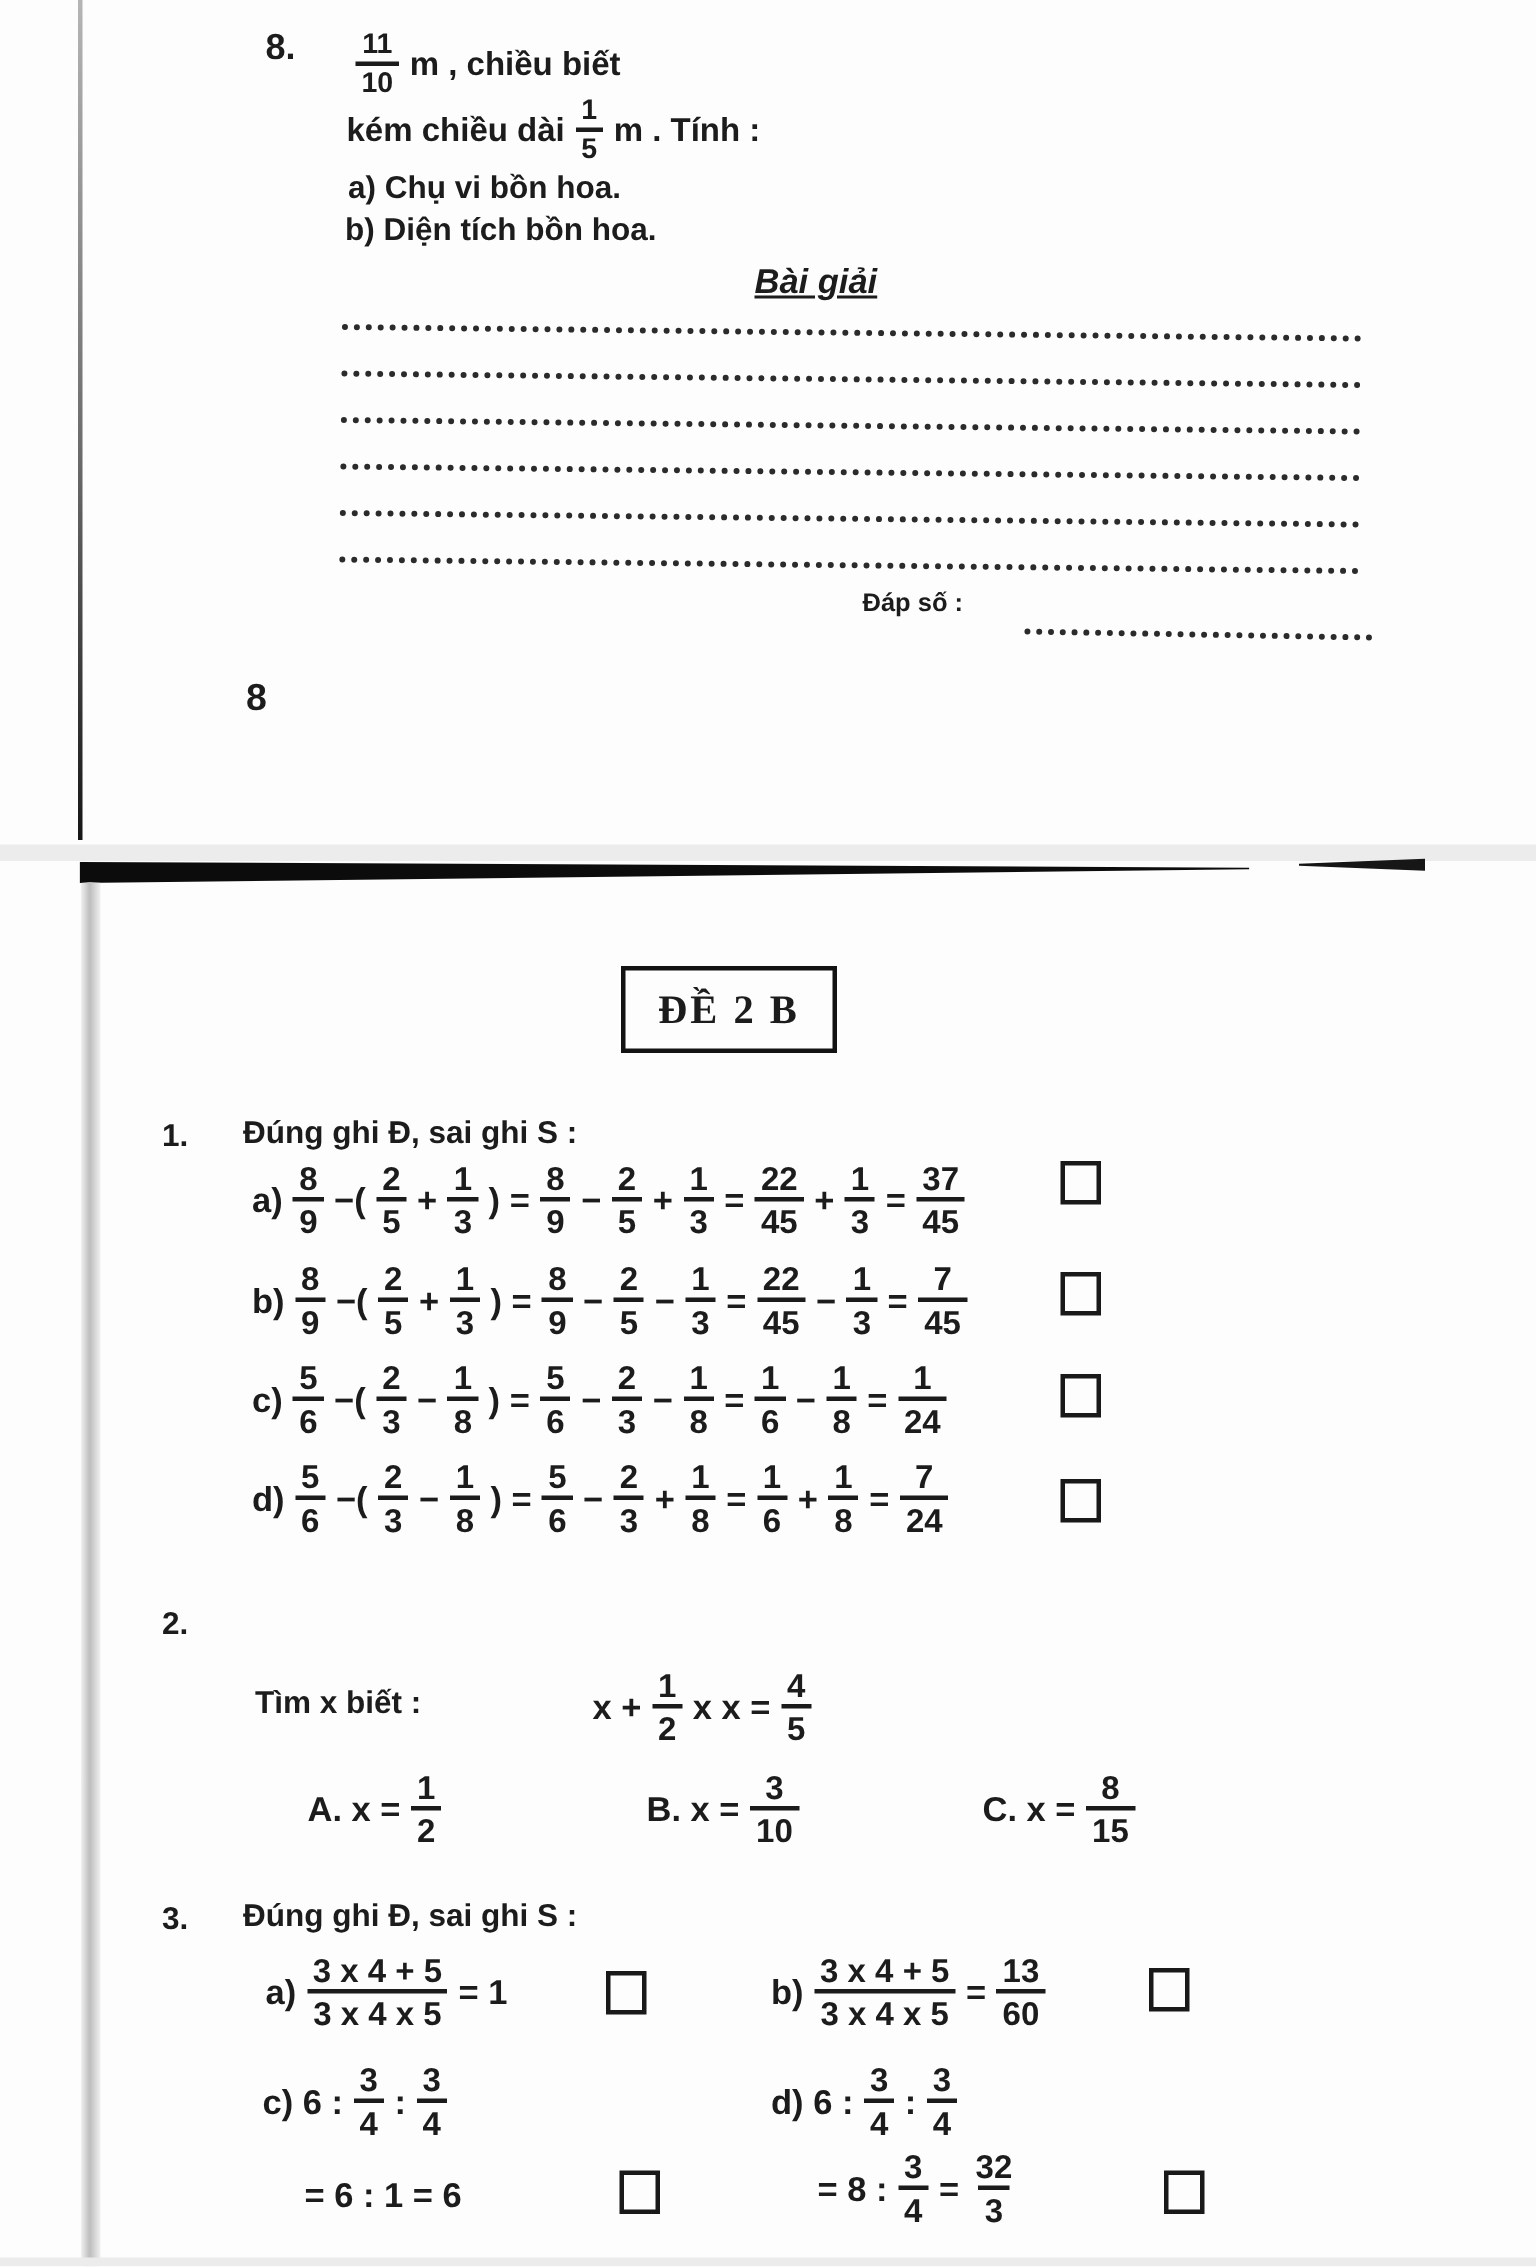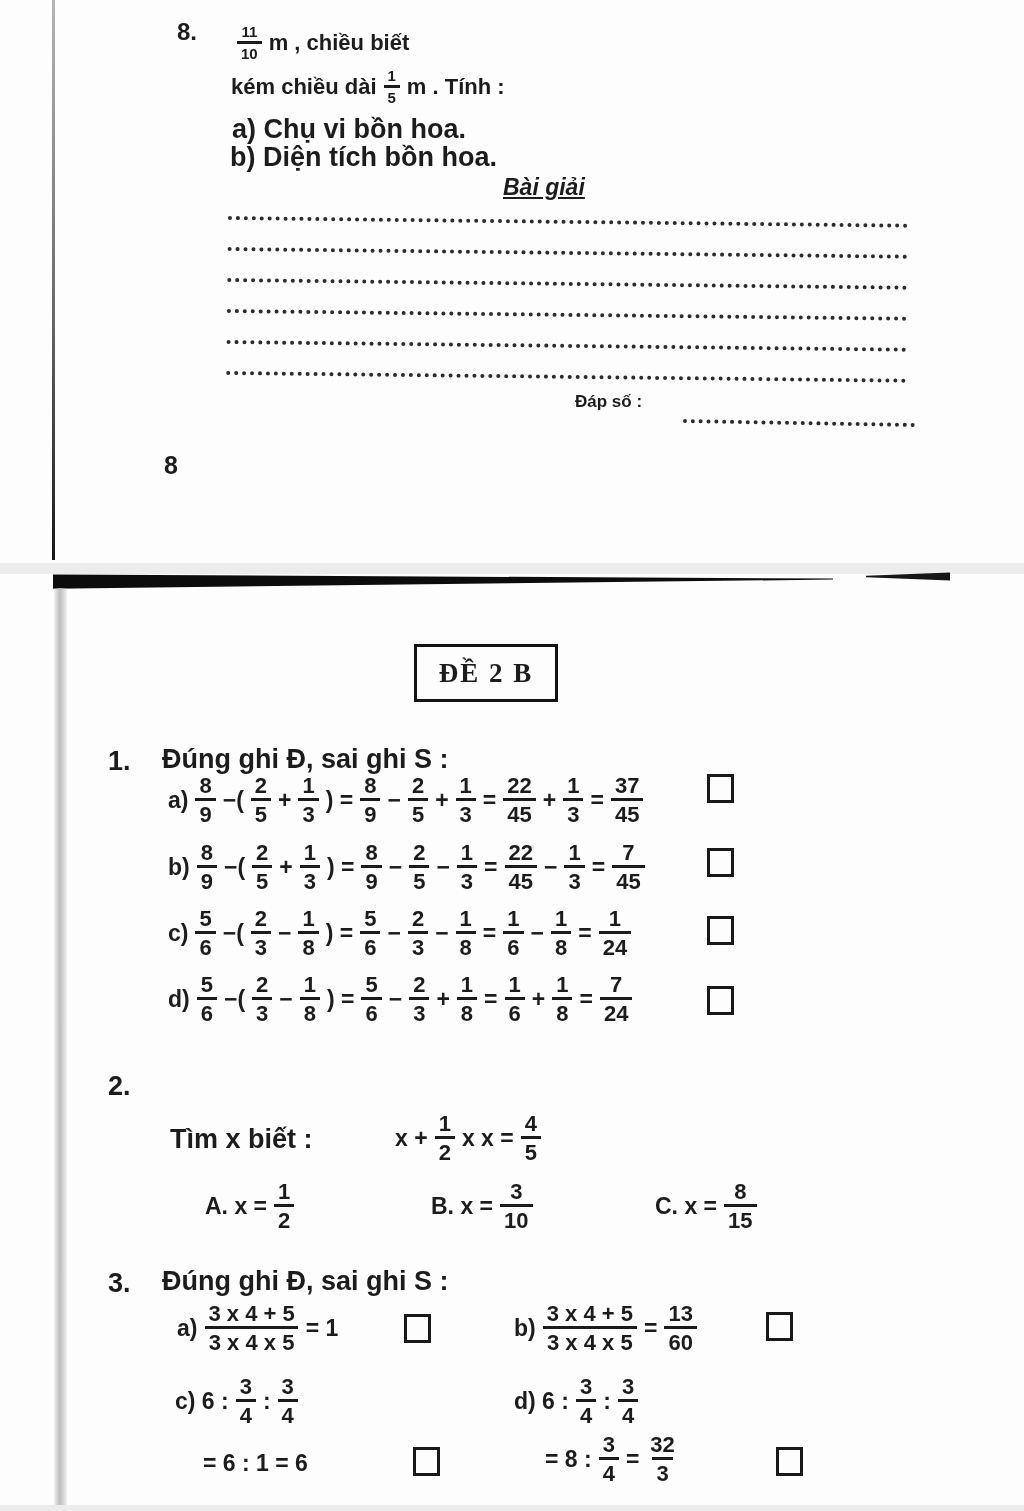--- a/index.html
+++ b/index.html
@@ -1,27 +1,27 @@
 <!DOCTYPE html>
 <html><head>
 <meta charset="utf-8">
 <style>
   html,body{margin:0;padding:0;background:#ffffff;}
   .scan{position:relative;width:1024px;height:1511px;background:#fdfdfd;overflow:hidden;
         font-family:"Liberation Sans",sans-serif;color:#1c1c1c;}
   .abs{position:absolute;}
-  .txt{position:absolute;font-weight:700;font-size:27px;white-space:nowrap;color:#1c1c1c;}
+  .txt{position:absolute;font-weight:700;font-size:21px;white-space:nowrap;color:#1c1c1c;}
   .italic{font-style:italic;text-decoration:underline;}
   .eq{position:absolute;display:flex;align-items:center;font-weight:700;font-size:23px;
       white-space:nowrap;color:#1c1c1c;}
   .eq .mx{margin:0 3px;display:inline-block;}
   .frac{display:inline-flex;flex-direction:column;align-items:center;margin:0 4px;
         font-size:22px;line-height:1.05;}
   .eq-inline{font-size:22px;}
-  .eq-inline .frac{font-size:15px;}
+  .eq-inline .frac{font-size:19px;}
   .fnum{display:block;padding:0 4px 1px;}
   .fden{display:block;border-top:3px solid #1b1b1b;padding:2px 4px 0;}
   .cbox{position:absolute;width:21px;height:23px;border:3.5px solid #191919;background:transparent;}
   .dotline{border-top:4px dotted #2b2b2b;height:0;}
   .spine-top{left:52px;top:0;width:3px;height:560px;
              background:linear-gradient(#b5b5b5,#6a6a6a 55%,#161616);}
   .side-band{left:54px;top:588px;width:13px;height:923px;
              background:linear-gradient(to right,rgba(170,170,170,0.15),#bdbdbd 45%,rgba(190,190,190,0.2));}
   .wedge-left{left:53px;top:574px;width:780px;height:15px;background:#0c0c0c;
               clip-path:polygon(0 4%,100% 30%,100% 37%,0 98%);}

